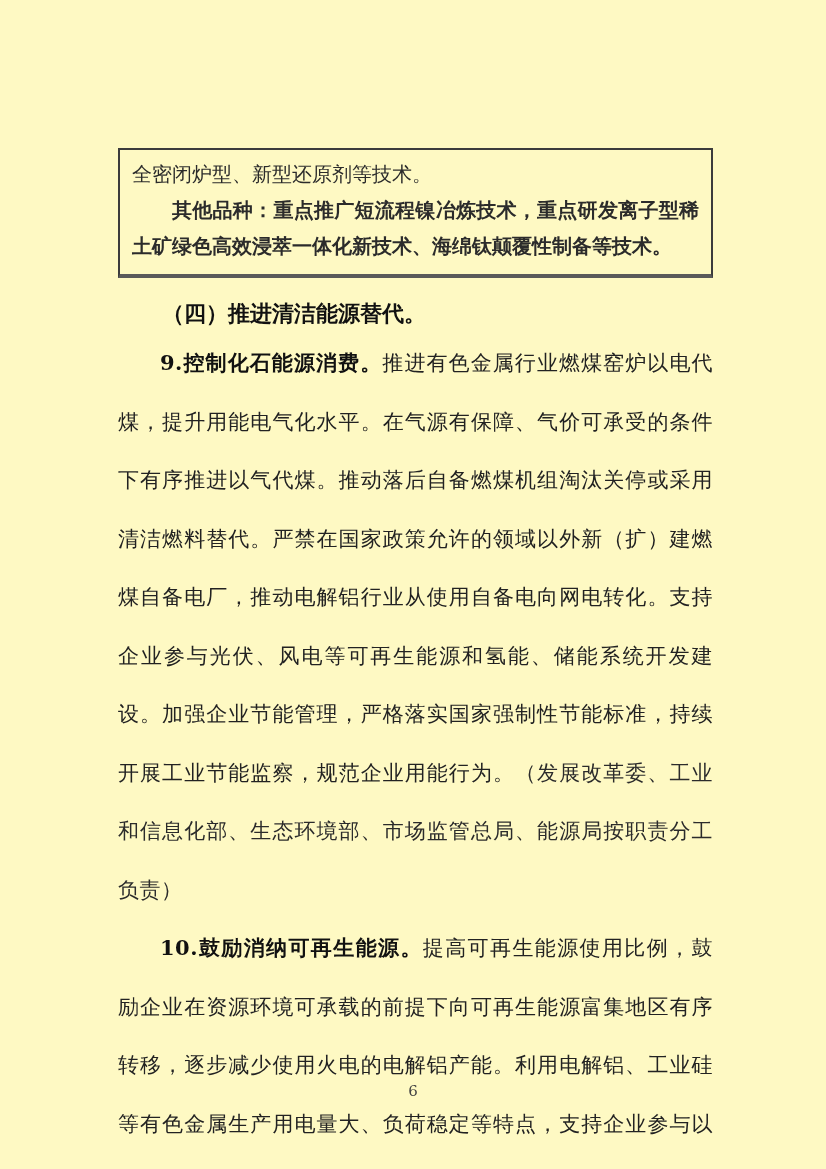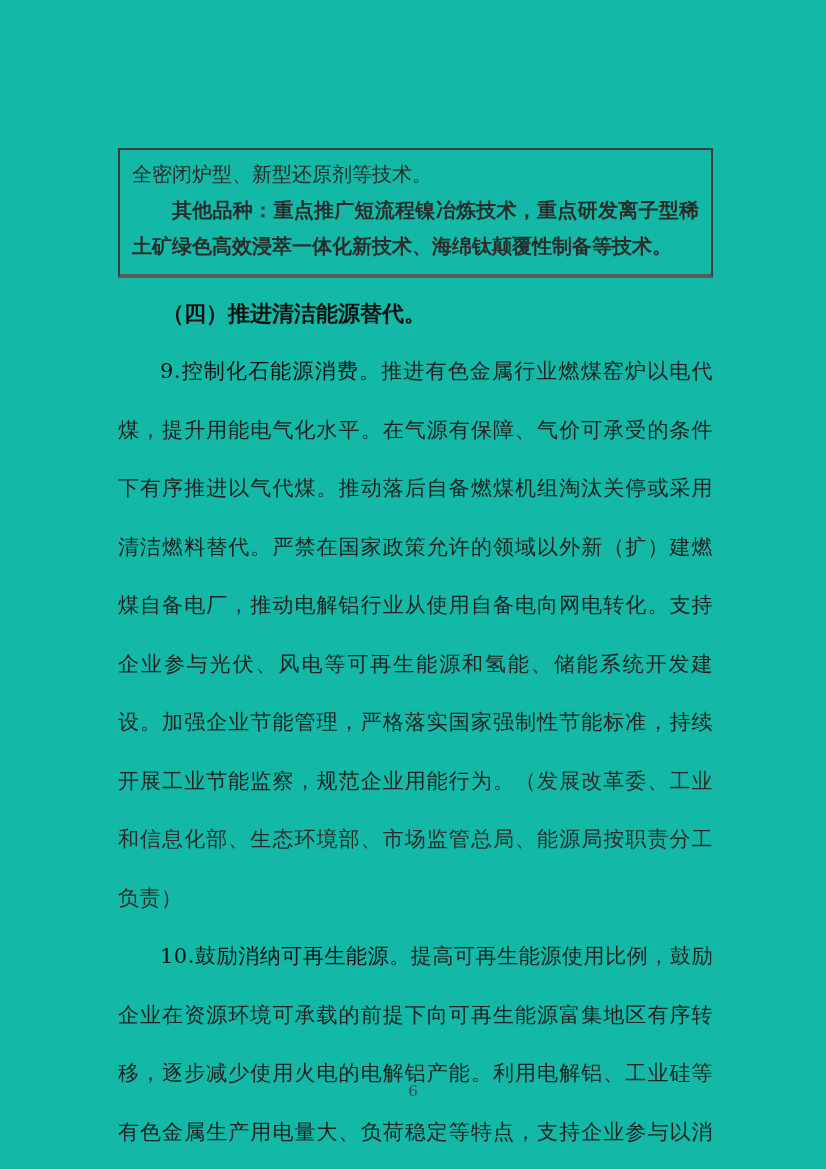--- a/index.html
+++ b/index.html
@@ -5,21 +5,21 @@
   html, body {
     margin: 0;
     padding: 0;
     background: #ffffff;
   }
   .page {
     position: relative;
     width: 826px;
     height: 1169px;
     margin: 0 auto;
-    background: #14b8a6;
+    background: #fef9c3;
     color: #1f1f1f;
     font-family: "DejaVu Serif", "Liberation Serif", serif;
     overflow: hidden;
     box-sizing: border-box;
   }
   .content {
     position: absolute;
     left: 118px;
     top: 148px;
     width: 595px;
@@ -37,38 +37,38 @@
     text-align: justify;
   }
   .doc-box p {
     margin: 0;
   }
   .doc-box p.indented {
     text-indent: 2em;
     font-weight: bold;
   }
   .section-heading {
-    margin: 14px 0 8px 0;
+    margin: 14px 0 0 0;
     text-indent: 2em;
     font-size: 22px;
     line-height: 42px;
     font-weight: bold;
     color: #111;
   }
   .body-para {
     margin: 0;
     font-size: 21px;
     line-height: 58.5px;
     text-align: justify;
     text-indent: 2em;
     color: #222;
     letter-spacing: 0.5px;
   }
   .body-para .lead {
-    font-weight: normal;
+    font-weight: bold;
     color: #111;
   }
   .body-para .attribution {
     color: #2b2b2b;
   }
   .page-number {
     position: absolute;
     left: 0;
     right: 0;
     top: 1082px;

